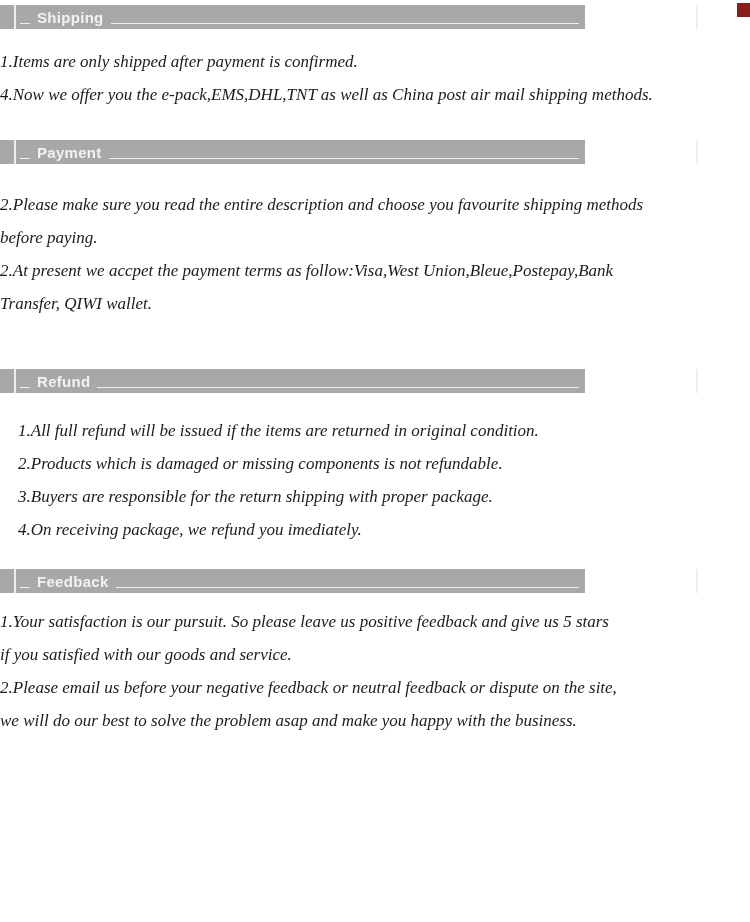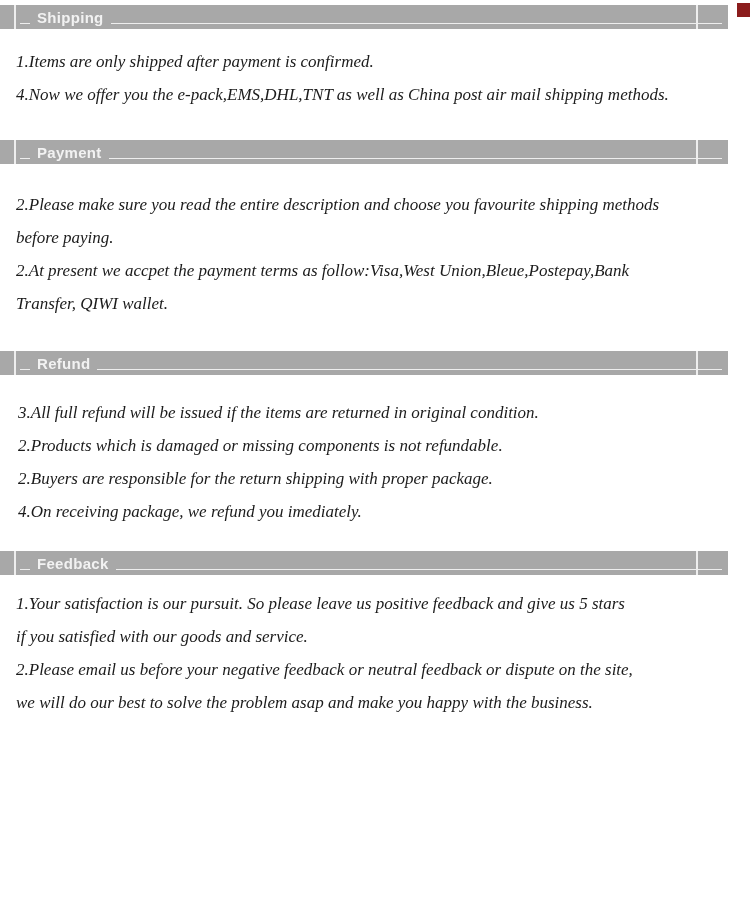--- a/index.html
+++ b/index.html
@@ -15,21 +15,21 @@
   body{
     width:750px;height:922px;
     background:var(--page-bg);
     position:relative;
     overflow:hidden;
     font-family:"Liberation Serif", serif;
   }
   
   .bar{
     position:relative;
-    width:728px;
+    width:585px;
     height:24px;
     background:var(--bar-bg);
   }
   .bar .vline{
     position:absolute;top:0;bottom:0;width:2px;
     background:var(--bar-line);
   }
   .bar .vline.left{left:14px;}
   .bar .vline.right{left:696px;}
   .bar .hline{
@@ -44,34 +44,34 @@
     height:24px;line-height:25px;
     padding:0 7px;
     background:var(--bar-bg);
     color:var(--bar-text);
     font-family:"Liberation Sans", sans-serif;
     font-weight:bold;
     font-size:15px;
     letter-spacing:0.3px;
   }
   
-  .content{padding-left:16px;}
+  .content{padding-left:0;}
   .content p{
     margin:0;
     font-size:17px;
     font-style:italic;
     line-height:33px;
     color:var(--body-text);
     white-space:pre;
   }
   .bar.b1{margin-top:5px;}
   .content.c1{margin-top:16px;}
   .bar.b2{margin-top:29px;}
   .content.c2{margin-top:24px;}
-  .bar.b3{margin-top:31px;}
+  .bar.b3{margin-top:49px;}
   .content.c3{margin-top:21px;padding-left:18px;}
   .bar.b4{margin-top:23px;}
   .content.c4{margin-top:12px;}
   
   .corner-fragment{
     position:absolute;
     left:737px;top:3px;
     width:13px;height:14px;
     background:var(--corner-fragment);
   }
@@ -110,23 +110,23 @@
 </div>
 
 <div class="section">
   <div class="bar b3">
     <span class="vline left"></span>
     <span class="hline"></span>
     <span class="bar-label">Refund</span>
     <span class="vline right"></span>
   </div>
   <div class="content c3">
-    <p>3.All full refund will be issued if the items are returned in original condition.</p>
+    <p>1.All full refund will be issued if the items are returned in original condition.</p>
     <p>2.Products which is damaged or missing components is not refundable.</p>
-    <p>2.Buyers are responsible for the return shipping with proper package.</p>
+    <p>3.Buyers are responsible for the return shipping with proper package.</p>
     <p>4.On receiving package, we refund you imediately.</p>
   </div>
 </div>
 
 <div class="section">
   <div class="bar b4">
     <span class="vline left"></span>
     <span class="hline"></span>
     <span class="bar-label">Feedback</span>
     <span class="vline right"></span>

